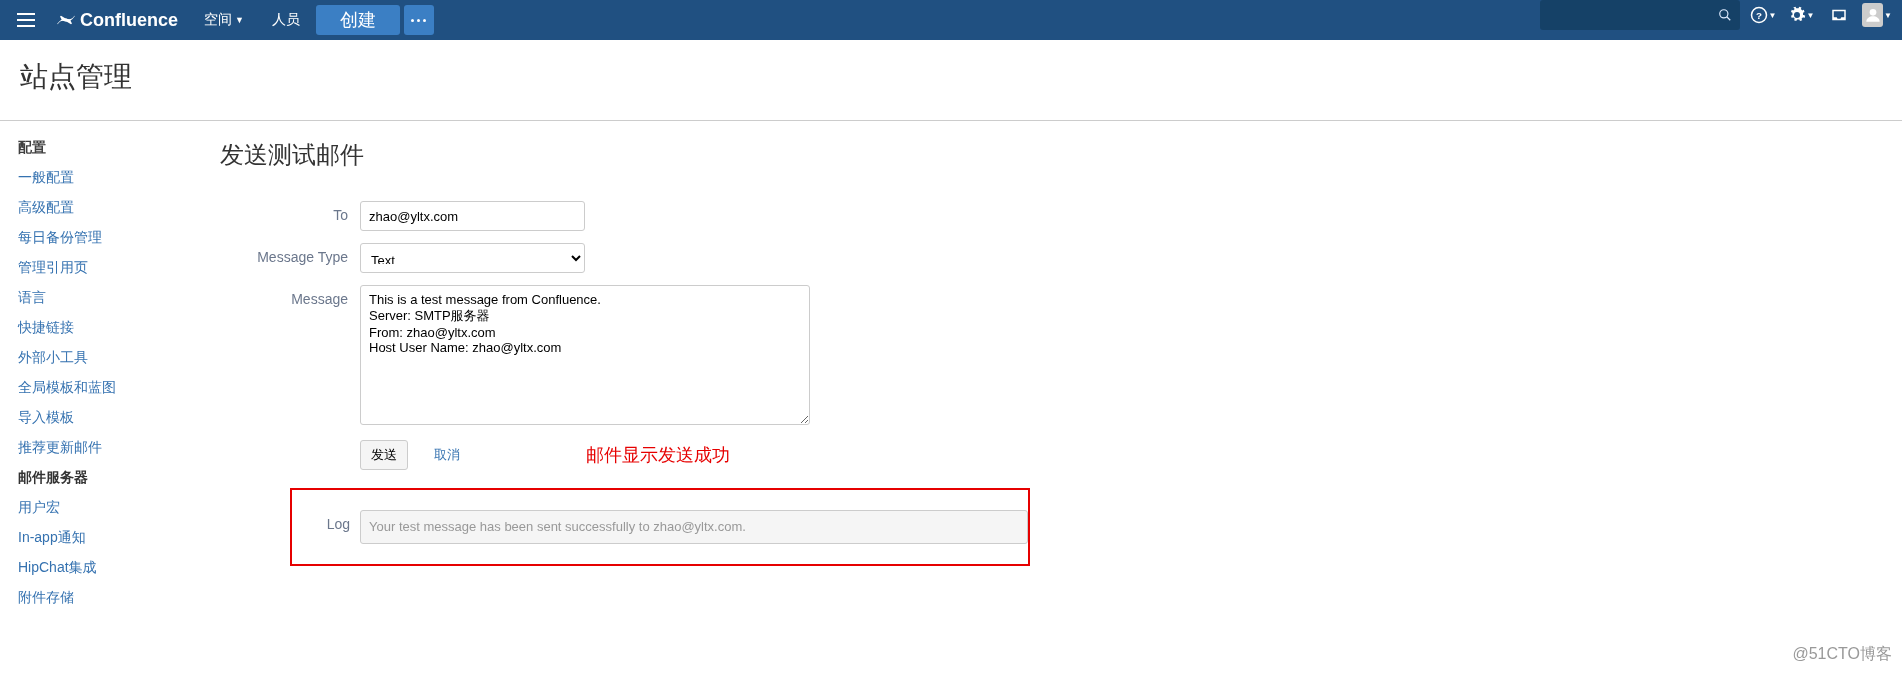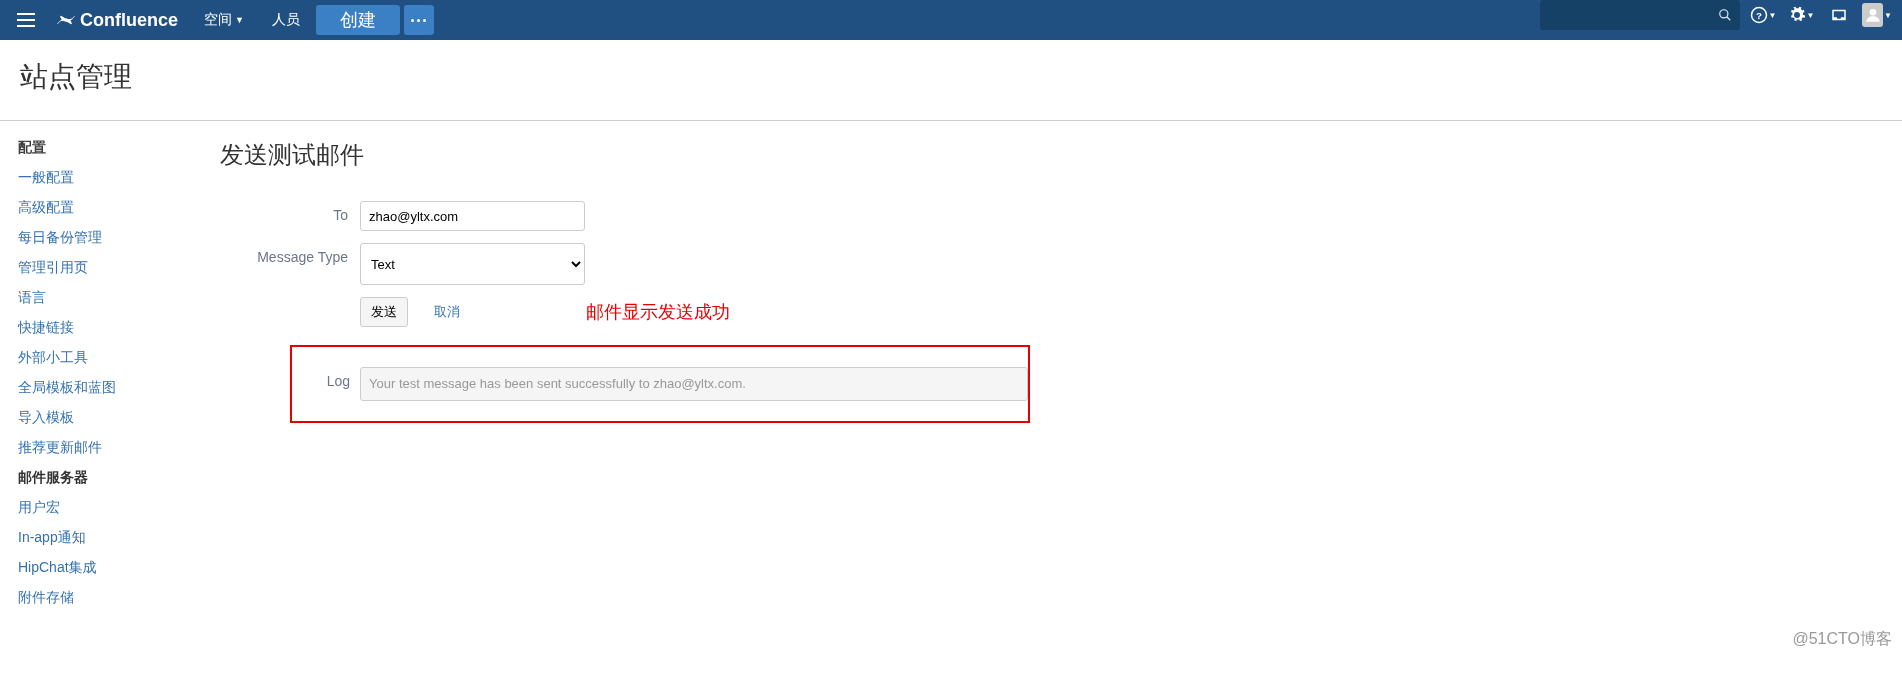--- a/index.html
+++ b/index.html
@@ -38,32 +38,32 @@
   .sidebar li a { color:#3572b0; cursor:pointer; }
   .sidebar li.active a { color:#333; font-weight:bold; }
 
   .main { flex:1; padding:18px 20px 40px 20px; }
   .main h2 { font-size:24px; font-weight:normal; margin-bottom:30px; }
 
   .form-row { display:flex; align-items:flex-start; margin-bottom:12px; }
   .form-row .label { width:140px; text-align:right; padding-right:12px; padding-top:6px; color:#6b778c; font-size:14px; }
   .form-row .field { }
   .form-row input[type=text] { width:225px; height:30px; border:1px solid #ccc; border-radius:3px; padding:0 8px; font-size:13px; }
-  .form-row select { width:225px; height:42px; border:1px solid #ccc; border-radius:3px; padding:8px 6px; font-size:13px; background:#fff; }
+  .form-row select { width:225px; height:30px; border:1px solid #ccc; border-radius:3px; padding:8px 6px; font-size:13px; background:#fff; }
   .form-row textarea { width:450px; height:140px; border:1px solid #ccc; border-radius:3px; padding:6px 8px; font-size:13px; resize:both; font-family:Arial; }
   .actions { margin-left:140px; display:flex; align-items:center; gap:26px; margin-bottom:18px; }
   .btn { height:30px; padding:0 10px; border:1px solid #ccc; background:#f5f5f5; border-radius:3px; cursor:pointer; font-size:13px; }
   .link-cancel { color:#3572b0; cursor:pointer; font-size:13px; }
   .annotation { color:#e60000; font-size:18px; margin-left:100px; }
 
   .log-box { border:2px solid #e60000; padding:20px 0; display:flex; width:740px; margin-left:70px; }
   .log-box .label { width:68px; text-align:right; padding-right:10px; color:#6b778c; font-size:14px; padding-top:6px; }
   .log-box .log-field { flex:1; background:#f5f5f5; border:1px solid #ccc; border-radius:3px; padding:8px; min-height:34px; color:#999; font-size:13px; }
 
-  .watermark { position:fixed; right:10px; bottom:26px; color:#999; font-size:16px; }
+  .watermark { position:fixed; right:10px; bottom:11px; color:#999; font-size:16px; }
 </style>
 </head>
 <body>
 
 <div class="topnav">
   <div class="left">
     <div class="hamburger">
       <svg width="18" height="14" viewBox="0 0 18 14">
           <rect width="18" height="2"></rect>
           <rect y="6" width="18" height="2"></rect>
@@ -160,20 +160,27 @@
     <h2>发送测试邮件</h2>
 
     <div class="form-row">
       <div class="label">To</div>
       <div class="field"><input type="text" value="zhao@yltx.com" style=""></div>
     </div>
     <div class="form-row">
       <div class="label">Message Type</div>
       <div class="field"><select><option>Text</option></select></div>
     </div>
+    <div class="form-row">
+      <div class="label">Message</div>
+      <div class="field"><textarea id="msg-area" style="">This is a test message from Confluence.
+Server: SMTP服务器
+From: zhao@yltx.com
+Host User Name: zhao@yltx.com</textarea></div>
+    </div>
 
     <div class="actions">
       <button class="btn">发送</button>
       <a class="link-cancel">取消</a>
       <span class="annotation">邮件显示发送成功</span>
     </div>
 
     <div class="log-box">
       <div class="label">Log</div>
       <div class="log-field">Your test message has been sent successfully to zhao@yltx.com.</div>

